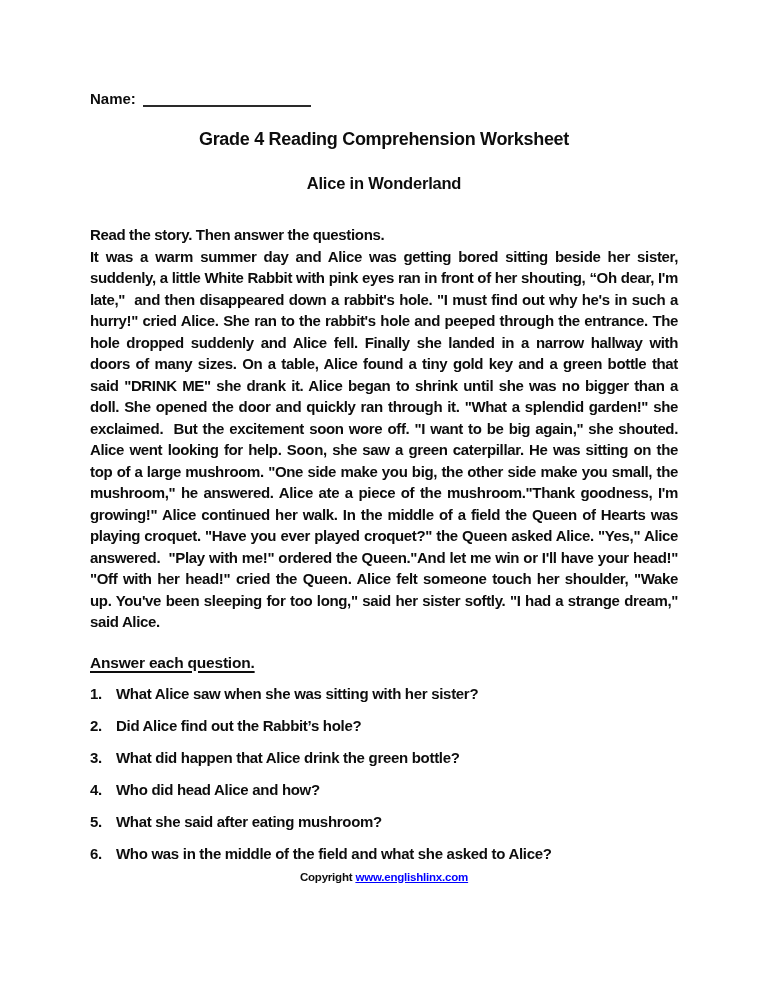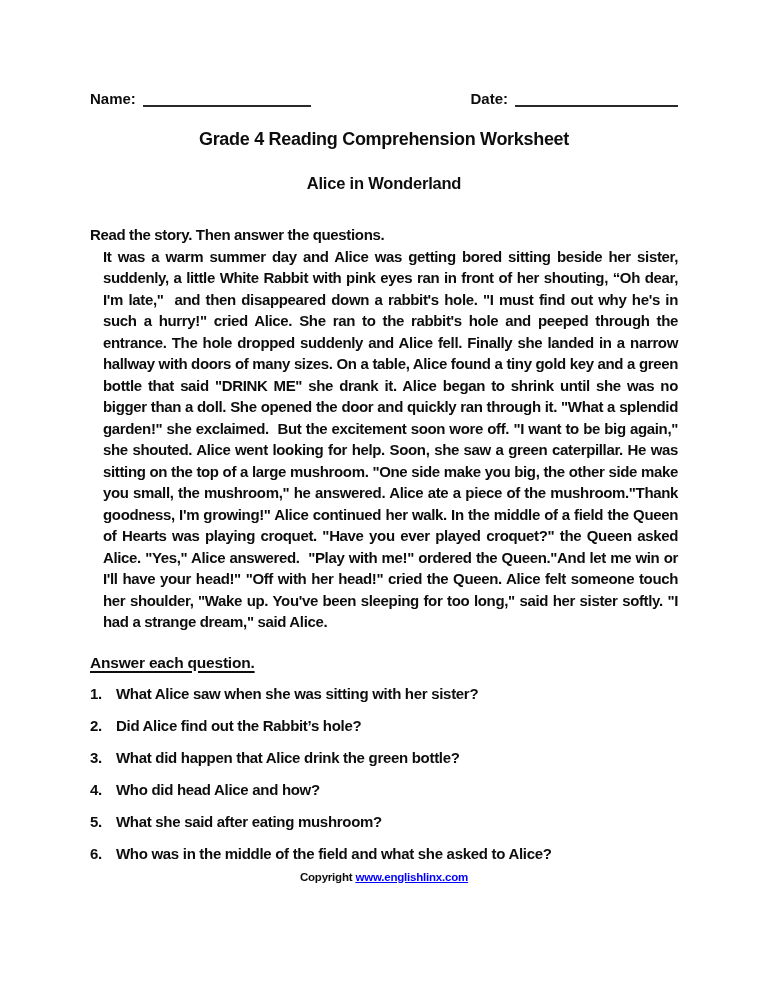--- a/index.html
+++ b/index.html
@@ -60,21 +60,20 @@
   .story-block {
     margin-top: 31px;
     font-size: 15px;
     line-height: 21.5px;
     letter-spacing: -0.35px;
   }
   .instruction { text-align: left; }
   .story {
     text-align: justify;
     white-space: pre-wrap;
-    margin-left: 13px;
   }
 
   
   .questions-heading {
     margin-top: 21px;
     font-size: 15.5px;
     text-decoration: underline;
     text-underline-offset: 3px;
     text-decoration-thickness: 1.5px;
     letter-spacing: -0.2px;
@@ -109,24 +108,20 @@
 </head>
 <body style="color: rgb(13, 13, 13);">
 
 <div class="sheet">
 
   <div class="field-row">
     <div class="field">
       <span>Name:</span>
       <span class="blank-line name"></span>
     </div>
-    <div class="field">
-      <span>Date:</span>
-      <span class="blank-line date"></span>
-    </div>
   </div>
 
   <div class="title">Grade 4 Reading Comprehension Worksheet</div>
 
   <div class="subtitle">Alice in Wonderland</div>
 
   <div class="story-block">
     <div class="instruction">Read the story. Then answer the questions.</div>
     <div class="story">It was a warm summer day and Alice was getting bored sitting beside her sister, suddenly, a little White Rabbit with pink eyes ran in front of her shouting, “Oh dear, I'm late,"  and then disappeared down a rabbit's hole. "I must find out why he's in such a hurry!" cried Alice. She ran to the rabbit's hole and peeped through the entrance. The hole dropped suddenly and Alice fell. Finally she landed in a narrow hallway with doors of many sizes. On a table, Alice found a tiny gold key and a green bottle that said "DRINK ME" she drank it. Alice began to shrink until she was no bigger than a doll. She opened the door and quickly ran through it. "What a splendid garden!" she exclaimed.  But the excitement soon wore off. "I want to be big again," she shouted. Alice went looking for help. Soon, she saw a green caterpillar. He was sitting on the top of a large mushroom. "One side make you big, the other side make you small, the mushroom," he answered. Alice ate a piece of the mushroom."Thank goodness, I'm growing!" Alice continued her walk. In the middle of a field the Queen of Hearts was playing croquet. "Have you ever played croquet?" the Queen asked Alice. "Yes," Alice answered.  "Play with me!" ordered the Queen."And let me win or I'll have your head!" "Off with her head!" cried the Queen. Alice felt someone touch her shoulder, "Wake up. You've been sleeping for too long," said her sister softly. "I had a strange dream," said Alice.</div>
   </div>

